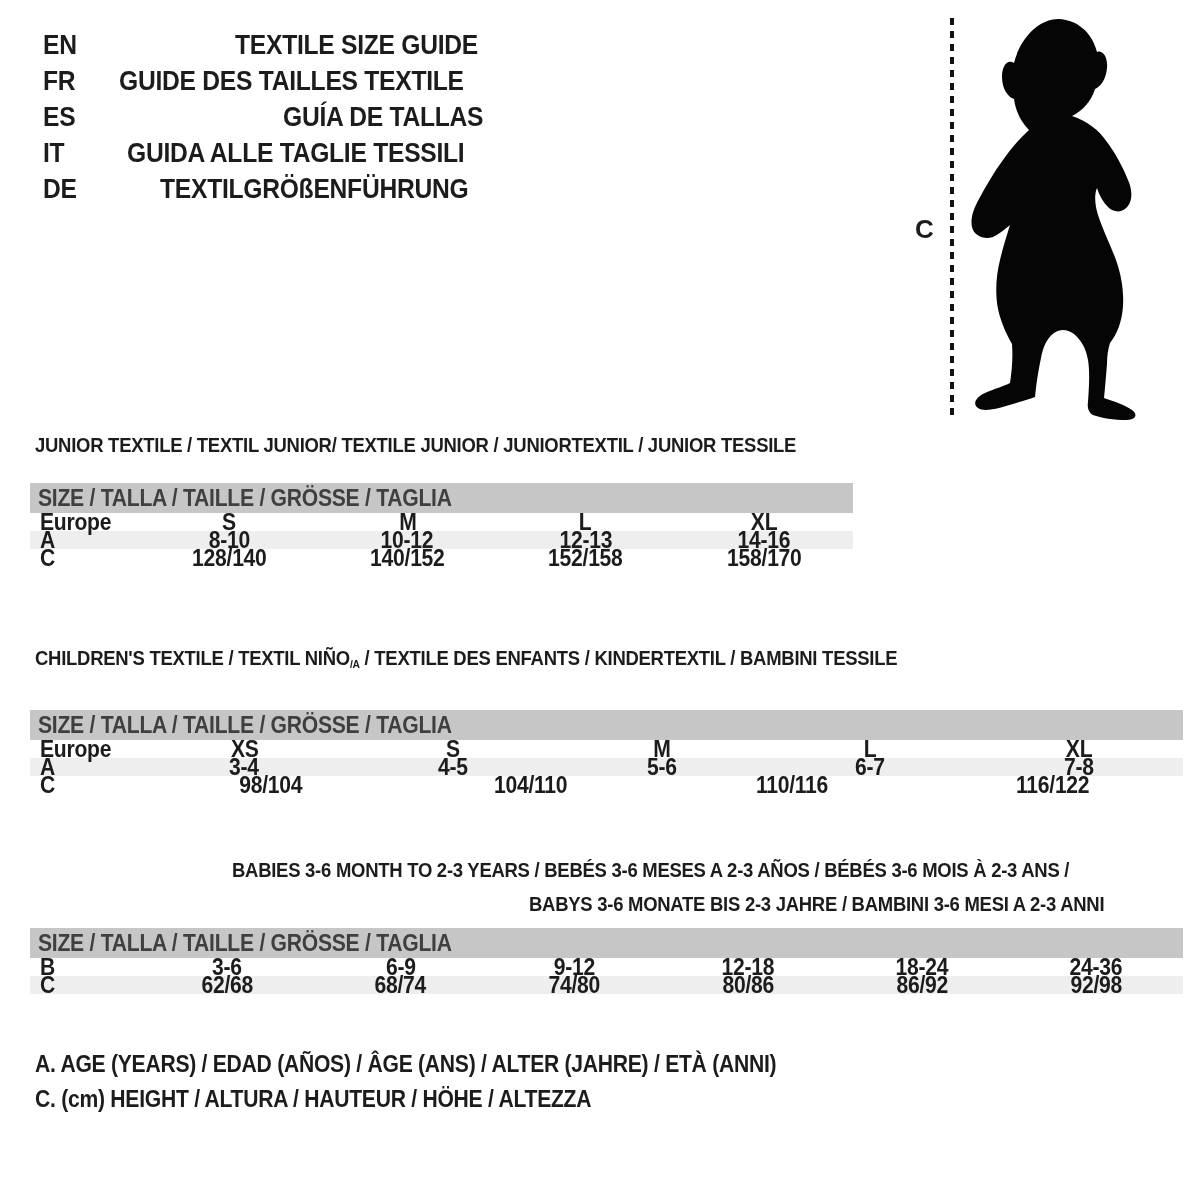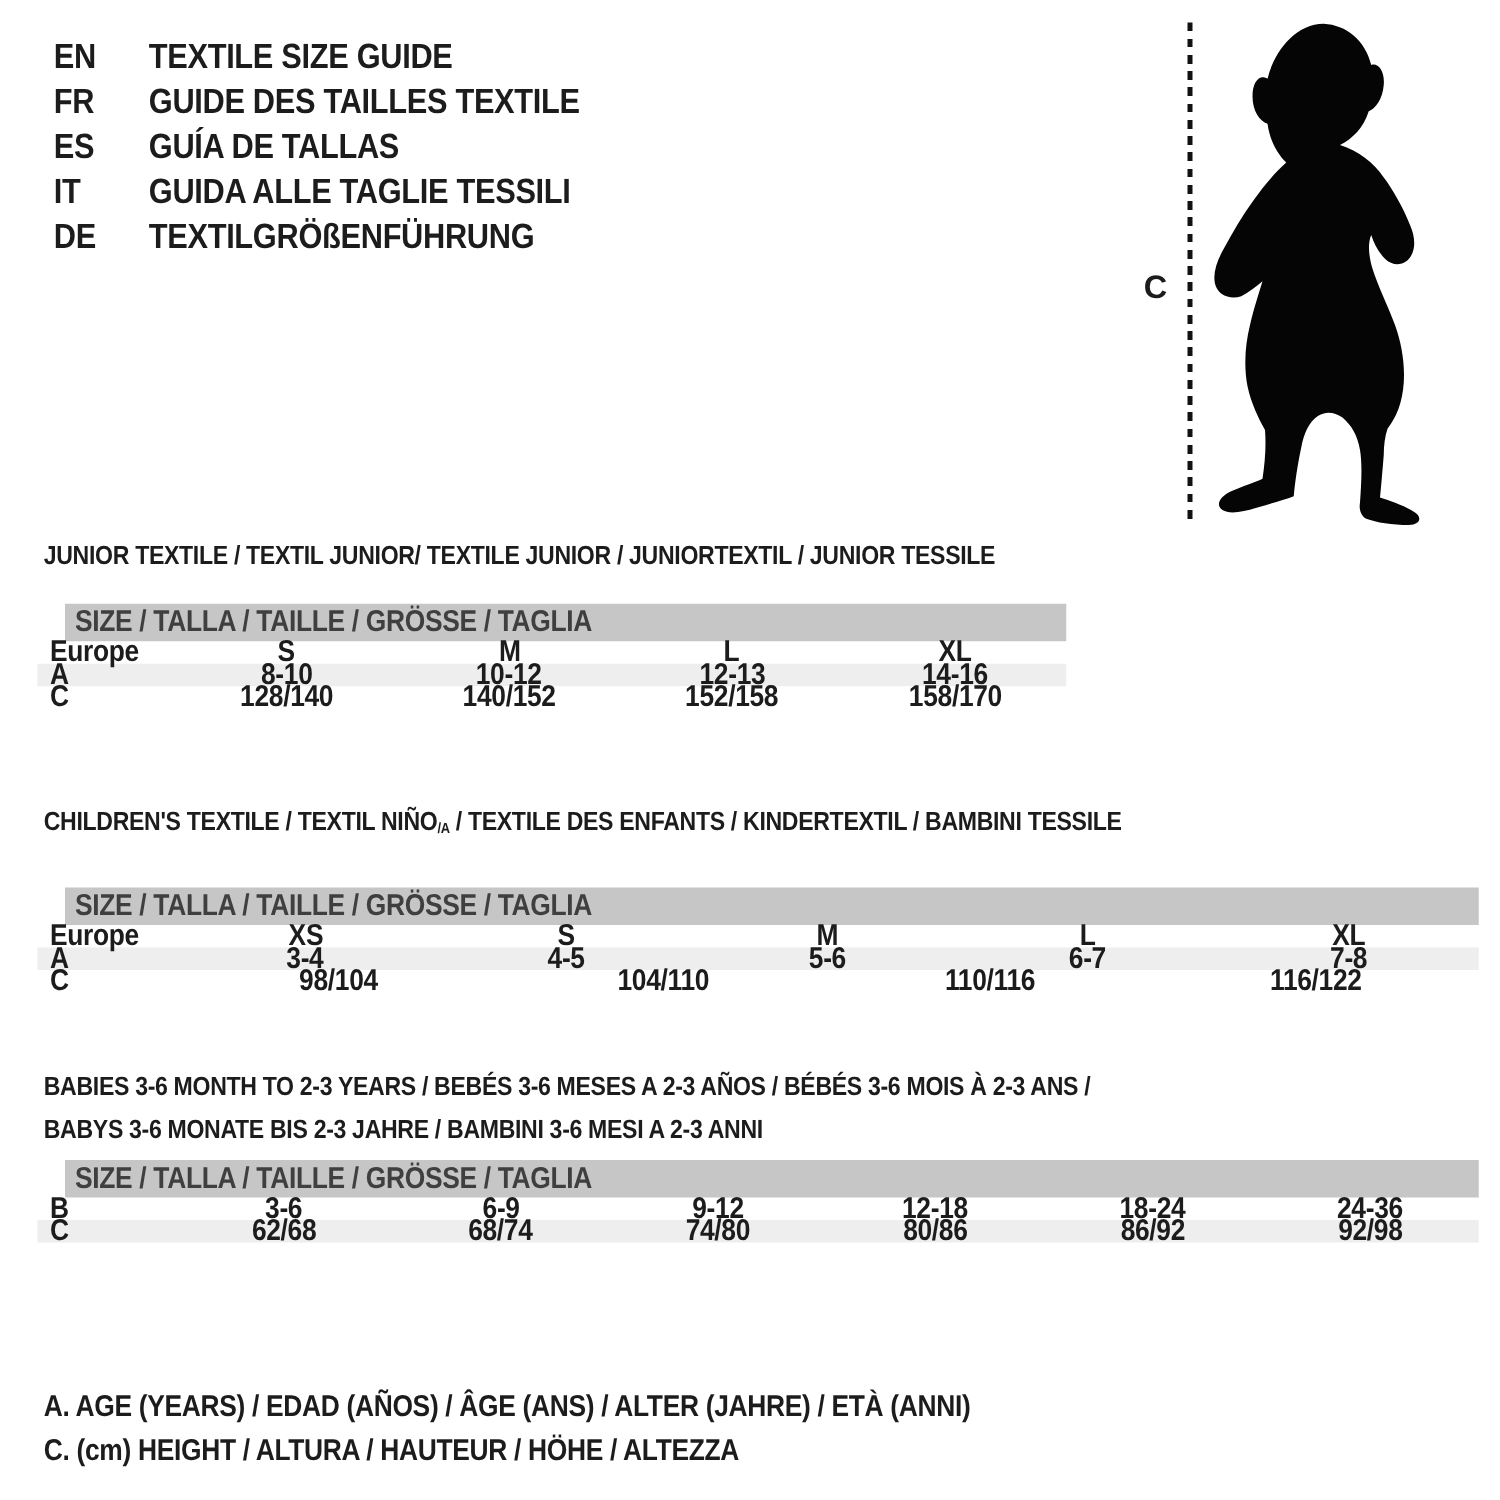--- a/index.html
+++ b/index.html
@@ -9,56 +9,56 @@
     font-family:"Liberation Sans", sans-serif;
     color:#1c1c1c;
     position:relative;
     overflow:hidden;
     -webkit-font-smoothing:antialiased;
   }
   .cond { display:inline-block; transform:scaleX(0.88); transform-origin:left center; white-space:nowrap; }
 
   
   .lang-block { position:absolute; left:43px; top:27px; }
-  .lang-row { display:flex; height:36px; align-items:center; font-weight:bold; font-size:28px; letter-spacing:-0.3px; }
+  .lang-row { display:flex; height:36px; align-items:center; font-weight:bold; font-size:28px; letter-spacing:-0.3px;justify-content:space-between; }
   .lang-code { width:76px; flex:none; }
 
   
   .figure { position:absolute; left:905px; top:10px; width:260px; height:425px; }
   .measure-label { position:absolute; left:10px; top:204px; font-size:26px; font-weight:bold; }
   .measure-line {
     position:absolute; left:45px; top:8px; width:4px; height:400px;
     background:repeating-linear-gradient(to bottom, #111 0px, #111 7px, transparent 7px, transparent 13px);
   }
   .figure svg { position:absolute; left:58px; top:6px; }
 
   
   .table-section { position:absolute; left:30px; }
   .t1 { top:432px; width:823px; }
   .t2 { top:645px; width:1153px; }
   .t3 { top:853px; width:1153px; }
   .tbl-title { font-size:21px; font-weight:bold; line-height:26px; padding-left:5px; letter-spacing:-0.3px; }
-  .t3 .tbl-title { line-height:34px; }
+  .t3 .tbl-title { line-height:34px;text-align:right; }
   .t1 .tbl-titles { margin-bottom:25px; }
   .t2 .tbl-titles { margin-bottom:33px; }
   .t3 .tbl-titles { margin-bottom:7px; }
   .sub { font-size:0.56em; vertical-align:-0.22em; }
   .size-header {
     height:30px; background:#c6c6c6; display:flex; align-items:center;
     padding-left:8px; box-sizing:border-box;
-    font-size:24px; font-weight:bold; color:#3f3f3f; letter-spacing:-0.3px;margin-left:22px;
+    font-size:24px; font-weight:bold; color:#3f3f3f; letter-spacing:-0.3px;
   }
   .trow { display:flex; height:18px; align-items:center; font-size:24px; font-weight:bold; letter-spacing:-0.3px; }
   .trows .trow:nth-child(even) { background:#eeeeee; }
   .tlabel { width:110px; padding-left:10px; box-sizing:border-box; flex:none; }
   .tcell { flex:1; text-align:center; }
   .tcell .cond { transform-origin:center center; }
 
   
-  .legend { position:absolute; left:35px; top:1108px; }
+  .legend { position:absolute; left:35px; top:1046px; }
   .legend-line { height:35px; display:flex; align-items:center; font-size:24px; font-weight:bold; letter-spacing:-0.3px; }
 </style>
 </head>
 <body>
 
 <div class="page">
 
   <header class="lang-block" id="lang-list">
       <div class="lang-row">
         <span class="lang-code"><span class="cond">EN</span></span>

